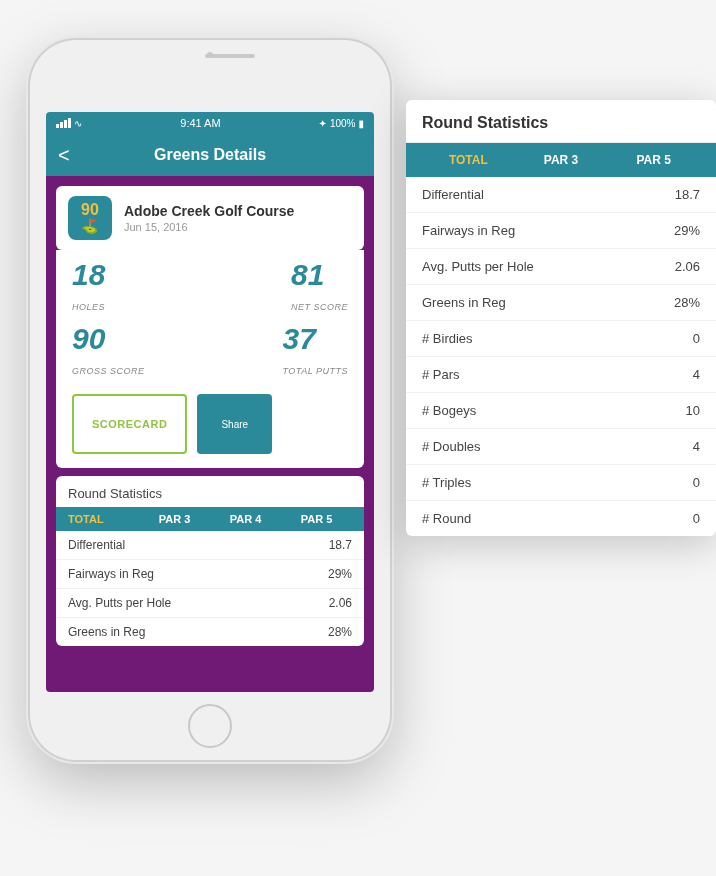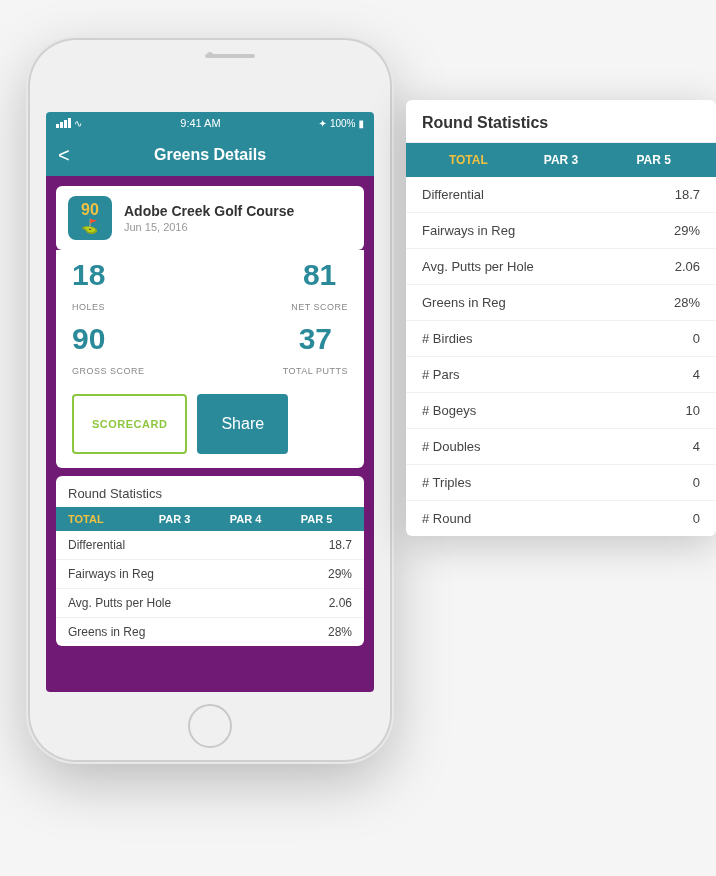--- a/index.html
+++ b/index.html
@@ -167,36 +167,37 @@
     }
 
     
     .stats-row {
       background: white;
       margin: 8px 10px 0;
       padding: 10px 16px;
       border-radius: 6px;
       display: flex;
       justify-content: space-between;
+      font-style: italic;
     }
     .stat-item { }
     .stat-value {
       font-size: 30px;
       font-weight: 700;
       color: #2a8a9a;
       line-height: 1;
     }
     .stat-label {
       font-size: 9px;
       color: #888;
       text-transform: uppercase;
       letter-spacing: 0.5px;
       margin-top: 12px;
     }
-    .stat-item.right { text-align: center; }
+    .stat-item.right { text-align: left; }
 
     
     .action-row {
       background: white;
       margin: 0 10px;
       padding: 10px 16px 14px;
       border-radius: 0 0 6px 6px;
       display: flex;
       gap: 10px;
     }
@@ -207,21 +208,21 @@
       font-size: 11px;
       font-weight: 700;
       padding: 22px 18px;
       border-radius: 4px;
       letter-spacing: 0.5px;
       cursor: pointer;
     }
     .btn-share {
       background: #2a8a9a;
       color: white;
-      font-size: 16px;
+      font-size: 10px;
       font-weight: 500;
       padding: 7px 24px;
       border-radius: 4px;
       border: none;
       cursor: pointer;
     }
 
     
     .round-stats {
       background: white;

